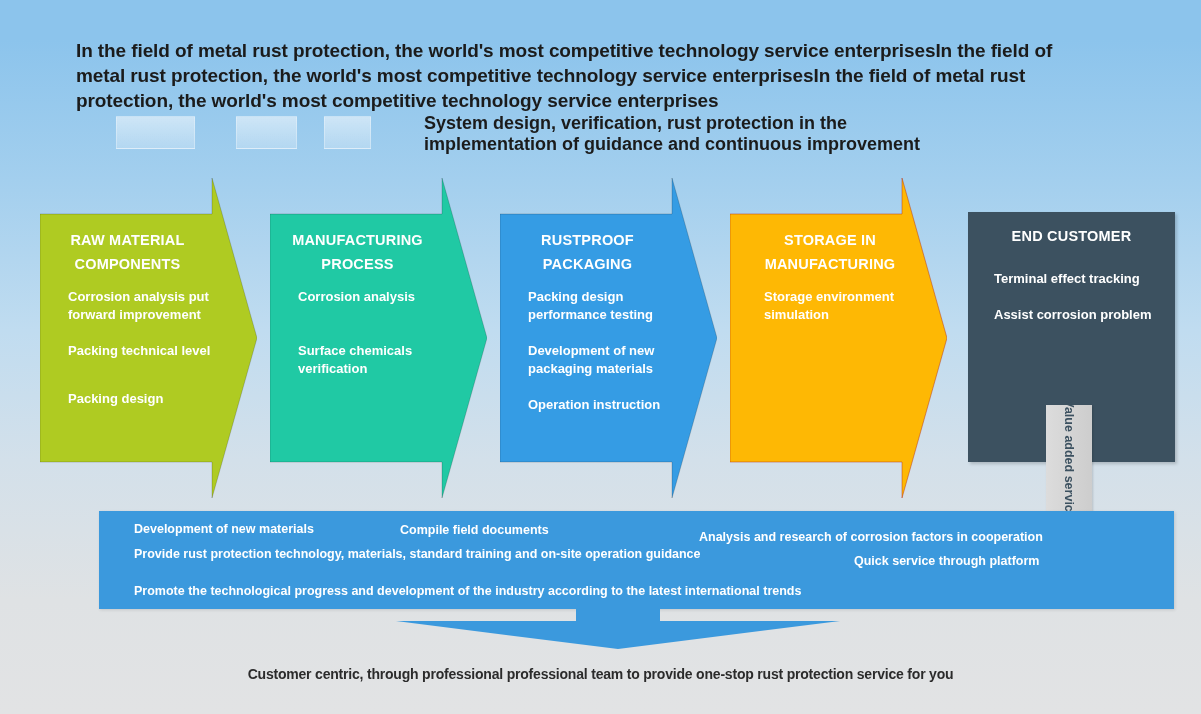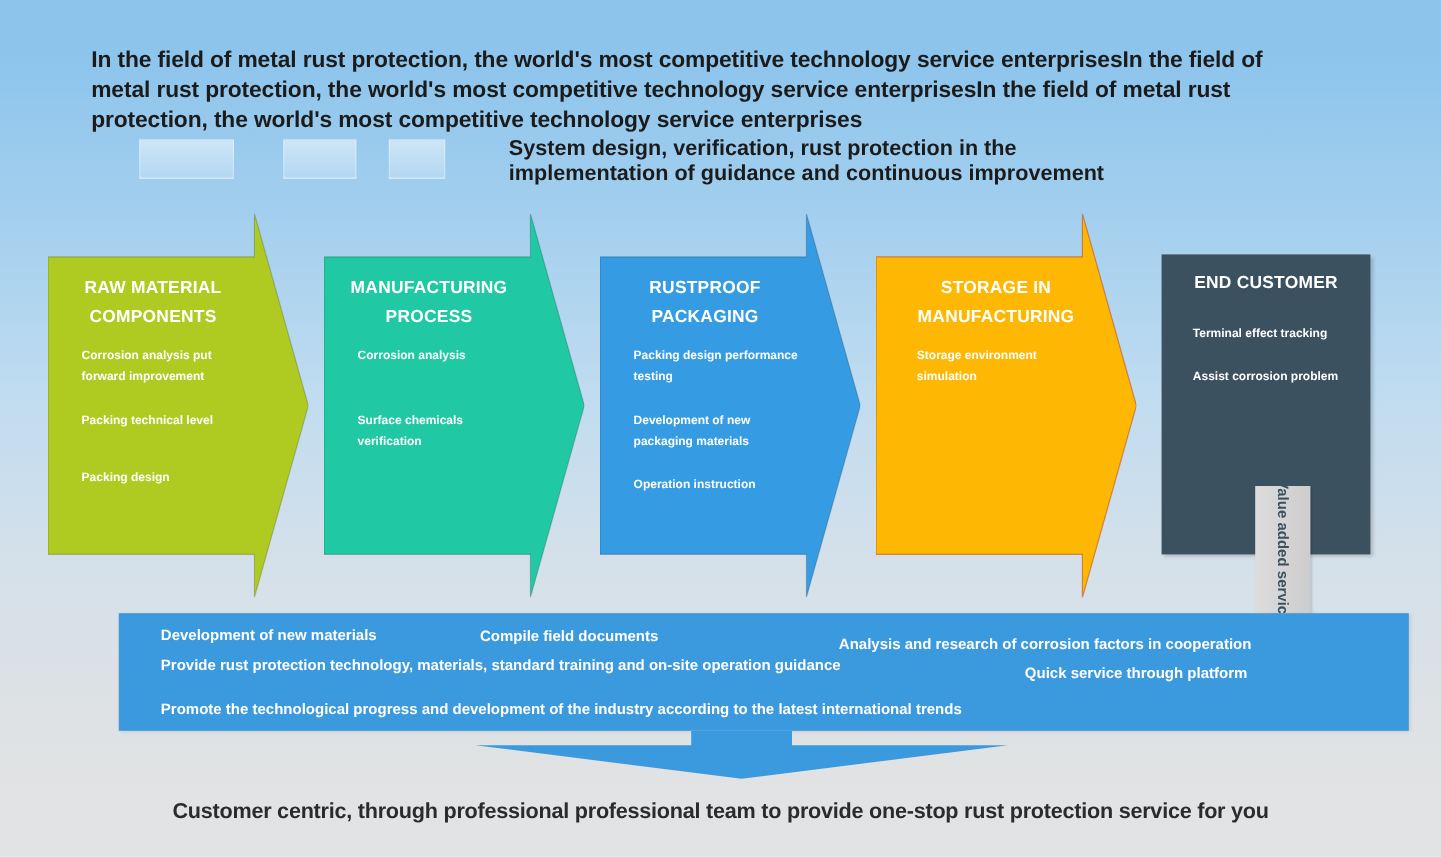--- a/index.html
+++ b/index.html
@@ -71,36 +71,36 @@
   .stage-title {
     text-align: center;
     font-size: 14.5px;
     font-weight: bold;
     line-height: 24px;
     letter-spacing: 0.2px;
     padding: 14px 6px 0 6px;
   }
   .stage-bullets {
     padding: 12px 4px 0 28px;
-    font-size: 10px;
+    font-size: 13px;
     font-weight: bold;
     line-height: 18px;
   }
   .stage-bullets .b { margin-bottom: 18px; }
 
   #arrow1 { left: 40px; }
   #arrow2 { left: 270px; }
   #arrow3 { left: 500px; }
   #arrow4 { left: 730px; }
 
   
   #end-customer {
     position: absolute;
     left: 968px; top: 212px;
-    width: 174px; height: 250px;
+    width: 207px; height: 250px;
     background: #3c5160;
     box-shadow: 2px 2px 3px rgba(0,0,0,0.18);
   }
   #end-customer .stage-title { color:#fff; padding-top: 12px; }
   #end-customer .stage-bullets { color:#fff; padding: 22px 6px 0 26px; }
 
   #value-added {
     position: absolute;
     left: 1046px; top: 405px;
     width: 46px; height: 108px;
@@ -145,21 +145,21 @@
     left: 396px; top: 609px;
     width: 444px; height: 42px;
   }
 
   
   #footer-caption {
     position: absolute;
     left: 0; top: 666px;
     width: 1201px;
     text-align: center;
-    font-size: 18px;
+    font-size: 14px;
     font-weight: bold;
     color: #2b2b2b;
     letter-spacing: -0.2px;
   }
 </style>
 </head>
 <body>
 
 <div id="stage">
 

